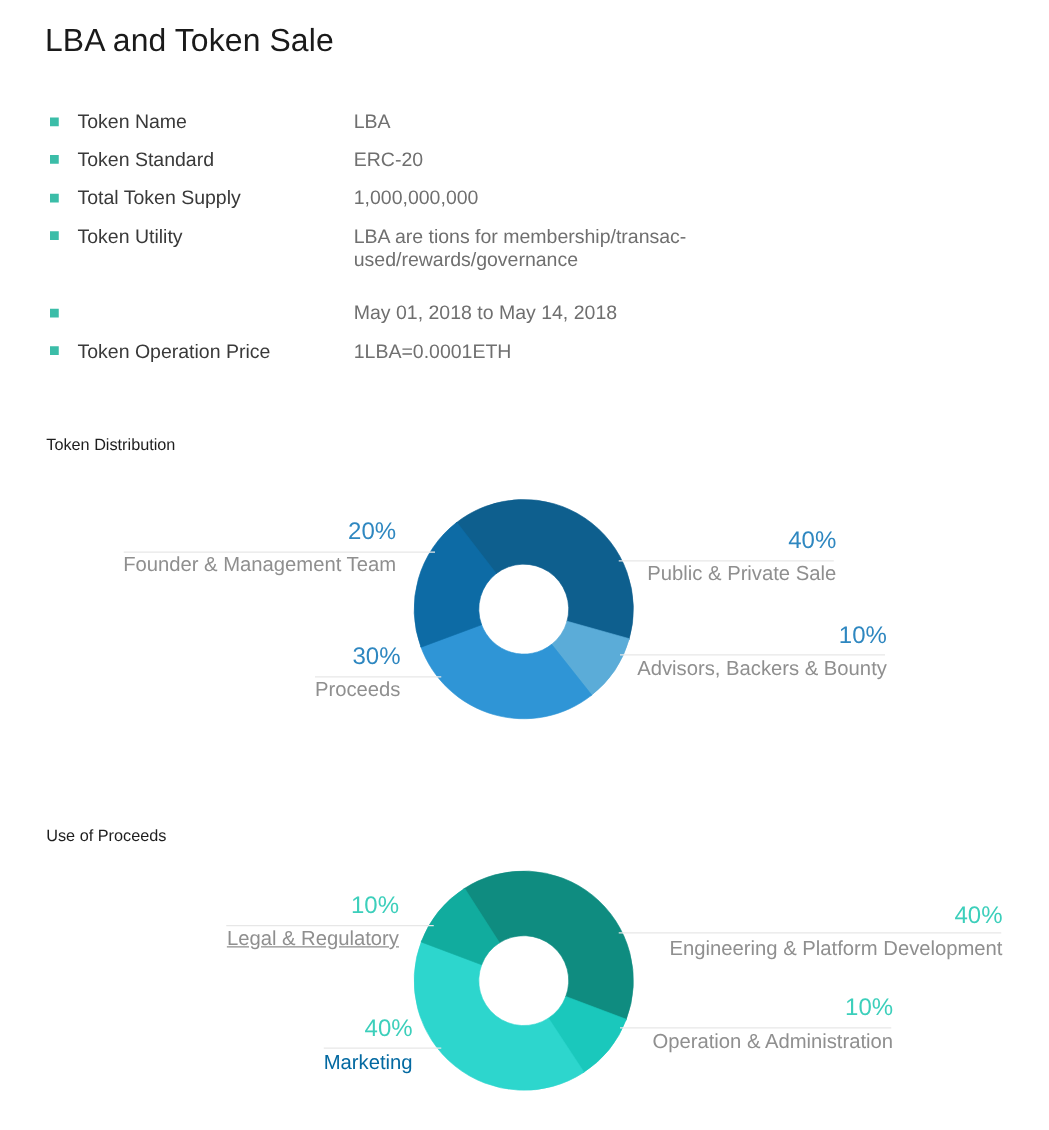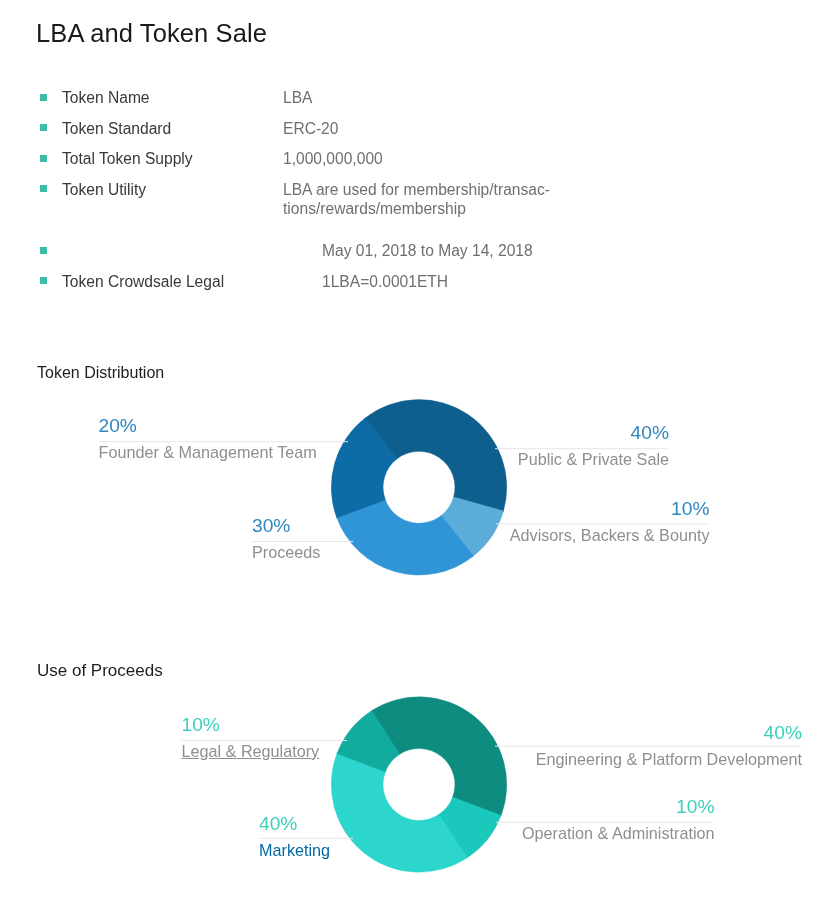--- a/index.html
+++ b/index.html
@@ -54,42 +54,42 @@
   }
   .spec-val {
     position: absolute;
     left: 245px;
     top: 0;
     font-size: 15.6px;
     line-height: 19px;
     color: #6f6f6f;
     width: 290px;
   }
-  .spec-val.wide { width: 400px; white-space: nowrap; margin-left: 39px; }
+  .spec-val.wide { width: 400px; white-space: nowrap; }
   .spec-val .l1, .spec-val .l2 { display: block; white-space: nowrap; }
 
   
   .section-title {
     position: absolute;
     left: 37px;
     font-size: 19.2px;
     color: #1e1e1e;
     white-space: nowrap;
   }
-  #sec-dist { top: 364px; font-size: 16px; }
-  #sec-proceeds { top: 661px; font-size: 17px; }
+  #sec-dist { top: 348px; font-size: 13px; }
+  #sec-proceeds { top: 661px; font-size: 13px; }
 
   
   .chart { position: absolute; left: 0; top: 0; width: 839px; height: 904px; }
   .callout { position: absolute; }
   .callout .pct { font-size: 19.2px; line-height: 14px; white-space: nowrap; display:block; }
 
   .callout .lbl { font-size: 16.2px; line-height: 14px; color: #8f8f8f; white-space: nowrap; display:block; margin-top: 12px; }
   .callout.right { text-align: right; }
-  .callout.left  { text-align: left; }
+  .callout.left  { text-align: right; }
 </style>
 </head>
 <body>
 
 <div class="page">
   <h1 class="page-title">LBA and Token Sale</h1>
   <div class="spec-list">
     <div class="spec-row">
       <span class="spec-bullet" style="background: rgb(59, 189, 168);"></span>
       <span class="spec-term">Token Name</span>
@@ -102,31 +102,31 @@
     </div>
     <div class="spec-row">
       <span class="spec-bullet" style="background: rgb(59, 189, 168);"></span>
       <span class="spec-term">Total Token Supply</span>
       <span class="spec-val">1,000,000,000</span>
     </div>
     <div class="spec-row">
       <span class="spec-bullet" style="background: rgb(59, 189, 168);"></span>
       <span class="spec-term">Token Utility</span>
       <span class="spec-val">
-          <span class="l1">LBA are used for membership/transac-</span>
-          <span class="l2">tions/rewards/membership</span>
+          <span class="l1">LBA are tions for membership/transac-</span>
+          <span class="l2">used/rewards/governance</span>
         </span>
     </div>
     <div class="spec-row spec-gap">
       <span class="spec-bullet" style="background: rgb(59, 189, 168);"></span>
       <span class="spec-val wide">May 01, 2018 to May 14, 2018</span>
     </div>
     <div class="spec-row">
       <span class="spec-bullet" style="background: rgb(59, 189, 168);"></span>
-      <span class="spec-term">Token Crowdsale Legal</span>
+      <span class="spec-term">Token Operation Price</span>
       <span class="spec-val wide">1LBA=0.0001ETH</span>
     </div>
   </div>
   <div class="section-title" id="sec-dist">Token Distribution</div>
   <div class="section-title" id="sec-proceeds">Use of Proceeds</div>
 
   <svg class="chart" id="svg-dist" viewBox="0 0 839 904" aria-hidden="true">
       <path d="M364.5853385710133 418.5225718598845A87.7 87.7 0 0 1 503.15341187993545 511.98791746919824L453.5028988707735 497.42204616237126A35.957 35.957 0 0 0 396.68998881411545 459.1012544625527Z" fill="#0e5f8e" stroke="#0e5f8e" stroke-width="0.5"></path>
       <path d="M503.44874379057444 510.9579726983087A87.7 87.7 0 0 1 472.5703465472939 556.7370792214277L440.96384208439054 515.7692024807853A35.957 35.957 0 0 0 453.6239849541355 496.9997688063066Z" fill="#5bacd8" stroke="#5bacd8" stroke-width="0.5"></path>
       <path d="M473.4146614289867 556.0774281401154A87.7 87.7 0 0 1 336.4072658562892 516.7911896448128L385.1369790010786 499.3913877543732A35.957 35.957 0 0 0 441.31001118588455 515.4987455374473Z" fill="#2f95d6" stroke="#2f95d6" stroke-width="0.5"></path>

